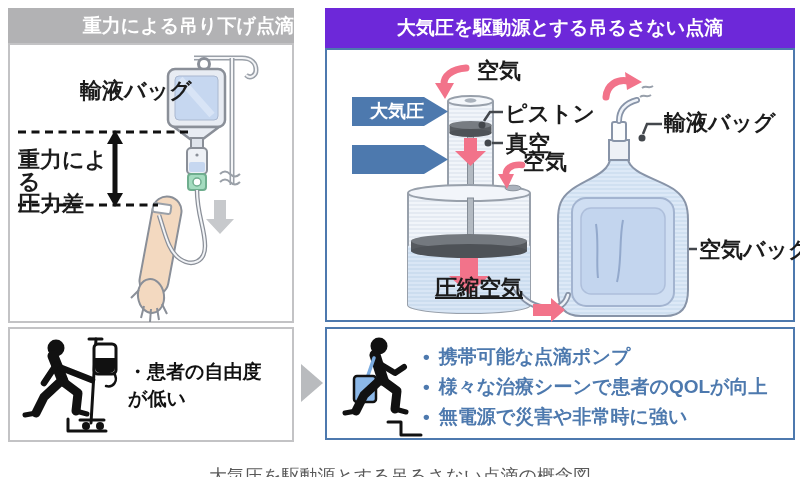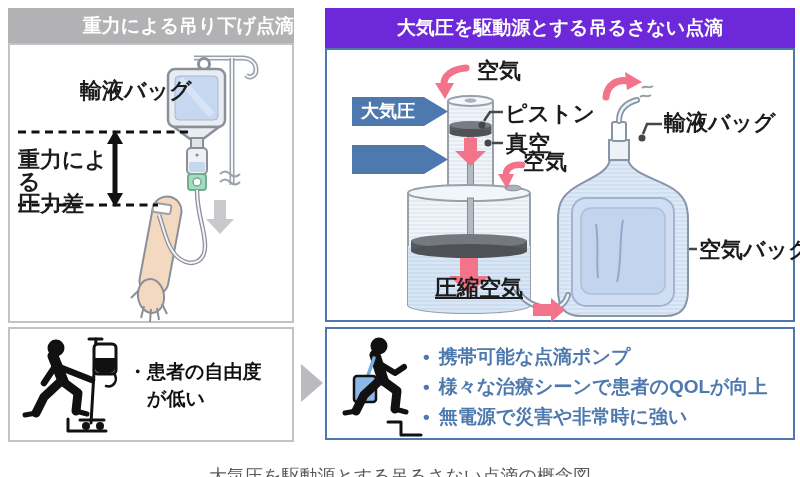--- a/index.html
+++ b/index.html
@@ -121,21 +121,21 @@
       <circle cx="92" cy="99" r="4" fill="#111"></circle>
       <path d="M60,92 V104 H98" fill="none" stroke="#111" stroke-width="3"></path>
     </g>
   </svg>
 
   <div class="abs drawback">
     <div class="row">
       <span>・</span>
         <span>患者の自由度</span>
     </div>
-    <div style="margin-left:19px;">が低い</div>
+    <div style="">が低い</div>
   </div>
 
   <div class="abs transition"></div>
 
   <div class="abs rp-header">大気圧を駆動源とする吊るさない点滴</div>
 
   <div class="abs rp-topbox"></div>
 
   <svg class="abs" style="left:325px;top:48px;" width="470" height="274" viewBox="0 0 470 274">
     <defs>
@@ -216,21 +216,21 @@
       <polygon points="300,24 302,42 317,34" fill="#f2738a"></polygon>
     </g>
     <g>
       <path d="M190,239 C198,254 210,260 226,260 C236,260 241,254 243,247" fill="none" stroke="#8894a8" stroke-width="6" stroke-linecap="round"></path>
       <path d="M190,239 C198,254 210,260 226,260 C236,260 241,254 243,247" fill="none" stroke="#eef2f8" stroke-width="2.5" stroke-linecap="round"></path>
     </g>
     <polygon points="208,256 226,256 226,250 240,262 226,274 226,268 208,268" fill="#f2738a"></polygon>
   </svg>
 
   <div class="abs lbl" style="left:477px;top:61px;">空気</div>
-  <div class="abs blue-tag" style="left:352px;top:97px;">大気圧</div>
+  <div class="abs blue-tag" style="left:352px;top:97px;text-align:right;">大気圧</div>
   <div class="abs blue-tag" style="left:352px;top:145px;"></div>
   <div class="abs lbl" style="left:505px;top:104px;">ピストン</div>
   <div class="abs lbl" style="left:506px;top:134px;">真空</div>
   <div class="abs lbl" style="left:523px;top:152px;">空気</div>
   <div class="abs lbl" style="left:435px;top:278px;width:72px;text-align:center;text-decoration:underline;">圧縮空気</div>
   <div class="abs lbl" style="left:664px;top:113px;">輸液バッグ</div>
   <div class="abs lbl" style="left:699px;top:239px;line-height:22px;">
     <div>空気バッグ</div>
   </div>
 

